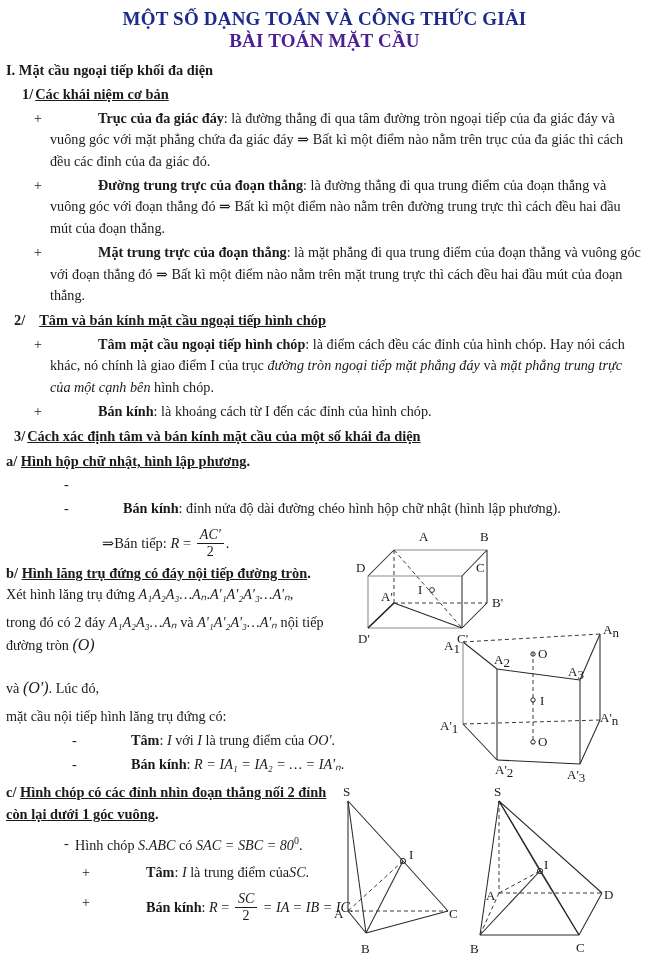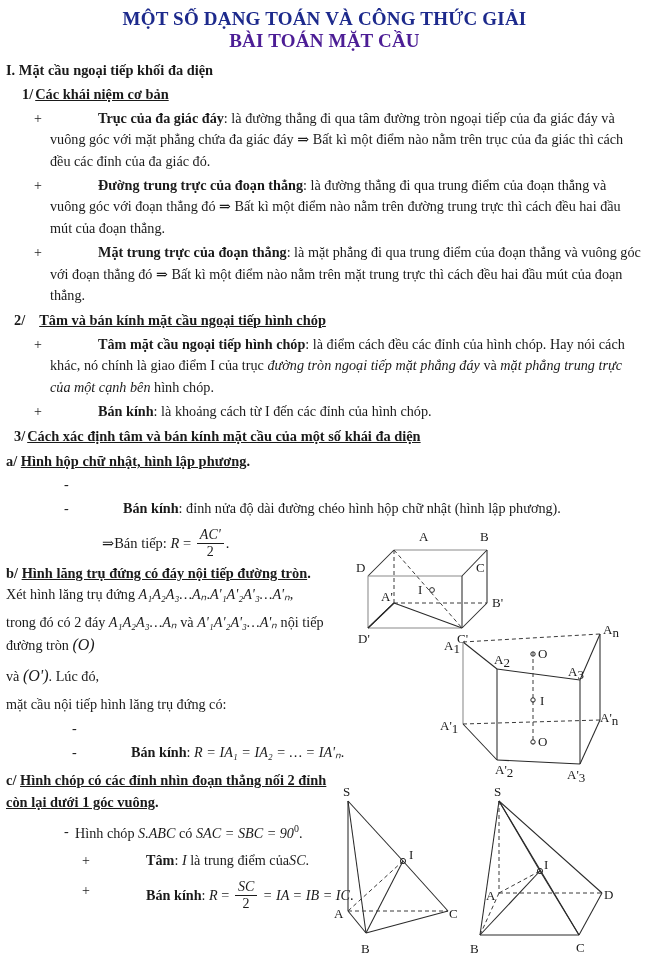--- a/index.html
+++ b/index.html
@@ -229,40 +229,41 @@
     <div class="h-alpha" style=""><span>b/</span> <u>Hình lăng trụ đứng có đáy nội tiếp đường tròn</u><span>.</span></div>
 
     <div class="narrow" style="">
       <span>Xét hình lăng trụ đứng </span><span class="mathi">A₁A₂A₃…Aₙ</span><span>.</span><span class="mathi">A'₁A'₂A'₃…A'ₙ</span><span>,</span>
     </div>
 
     <div class="narrow-b" style="margin-top:6px;">
       <span>trong đó có 2 đáy </span><span class="mathi">A₁A₂A₃…Aₙ</span><span> và </span><span class="mathi">A'₁A'₂A'₃…A'ₙ</span><span> nội tiếp đường tròn </span><span class="mathi" style="font-size:16px;">(O)</span>
     </div>
 
-    <div style="margin-top:6px;">
+    <div style="margin-top:18px;">
       <span>và </span><span class="mathi" style="font-size:16px;">(O')</span><span>. Lúc đó,</span>
     </div>
 
     <div style="margin-top:6px;">mặt cầu nội tiếp hình lăng trụ đứng có:</div>
 
     <div class="dash-row" style="margin-left:66px;">
       <span class="dash-mark">-</span>
+      <span><b>Tâm</b><span>: </span><span class="mathi">I</span><span> với </span><span class="mathi">I</span><span> là trung điểm của </span><span class="mathi">OO'</span><span>.</span></span>
     </div>
 
     <div class="dash-row" style="margin-left:66px;">
       <span class="dash-mark">-</span>
       <span><b>Bán kính</b><span>: </span><span class="mathi">R = IA₁ = IA₂ = … = IA'ₙ</span><span>.</span></span>
     </div>
 
     <div class="h-alpha" style="margin-top:6px;max-width:330px;"><span>c/</span> <u>Hình chóp có các đỉnh nhìn đoạn thẳng nối 2 đỉnh</u><br><u>còn lại dưới 1 góc vuông</u><span>.</span></div>
 
     <div class="dash-row" style="margin-left:58px;margin-top:8px;">
       <span class="dash-mark">-</span>
-      <span><span>Hình chóp </span><span class="mathi">S.ABC</span><span> có </span><span class="mathi">SAC = SBC = 90</span><sup style="font-size:0.7em;">0</sup><span>.</span></span>
+      <span><span>Hình chóp </span><span class="mathi">S.ABC</span><span> có </span><span class="mathi">SAC = SBC = 80</span><sup style="font-size:0.7em;">0</sup><span>.</span></span>
     </div>
 
     <div class="plus-row" style="margin-left:76px;margin-top:5px;">
       <span class="bullet-mark">+</span>
       <span><b>Tâm</b><span>: </span><span class="mathi">I</span><span> là trung điểm của</span><span class="mathi">SC</span><span>.</span></span>
     </div>
 
     <div class="plus-row" style="margin-left:76px;margin-top:8px;">
       <span class="bullet-mark">+</span>
       <span><b>Bán kính</b><span>: </span><span class="mathi">R</span> <span>=</span> <span class="frac"><span class="num">SC</span><span class="den">2</span></span> <span class="mathi">= IA = IB = IC</span><span>.</span></span>

